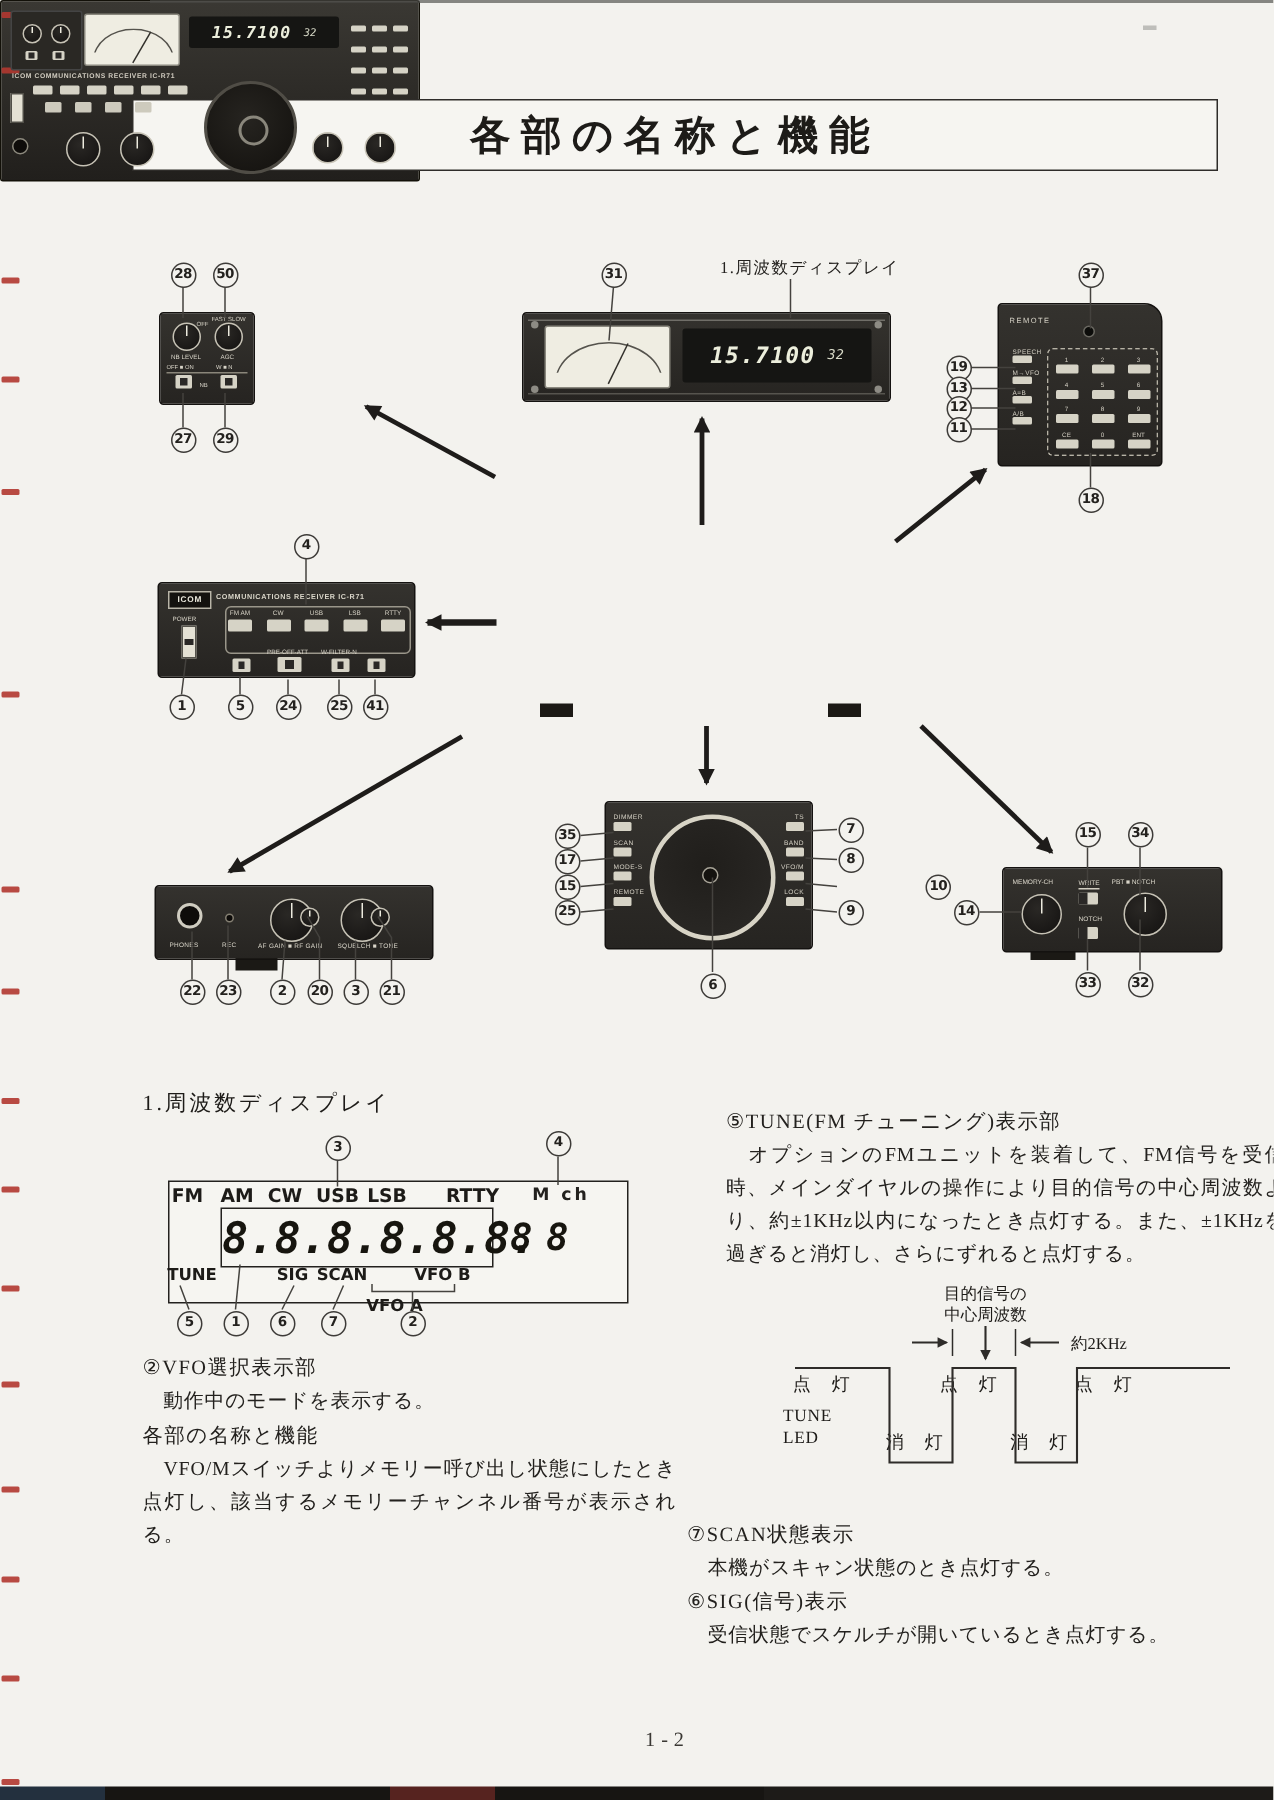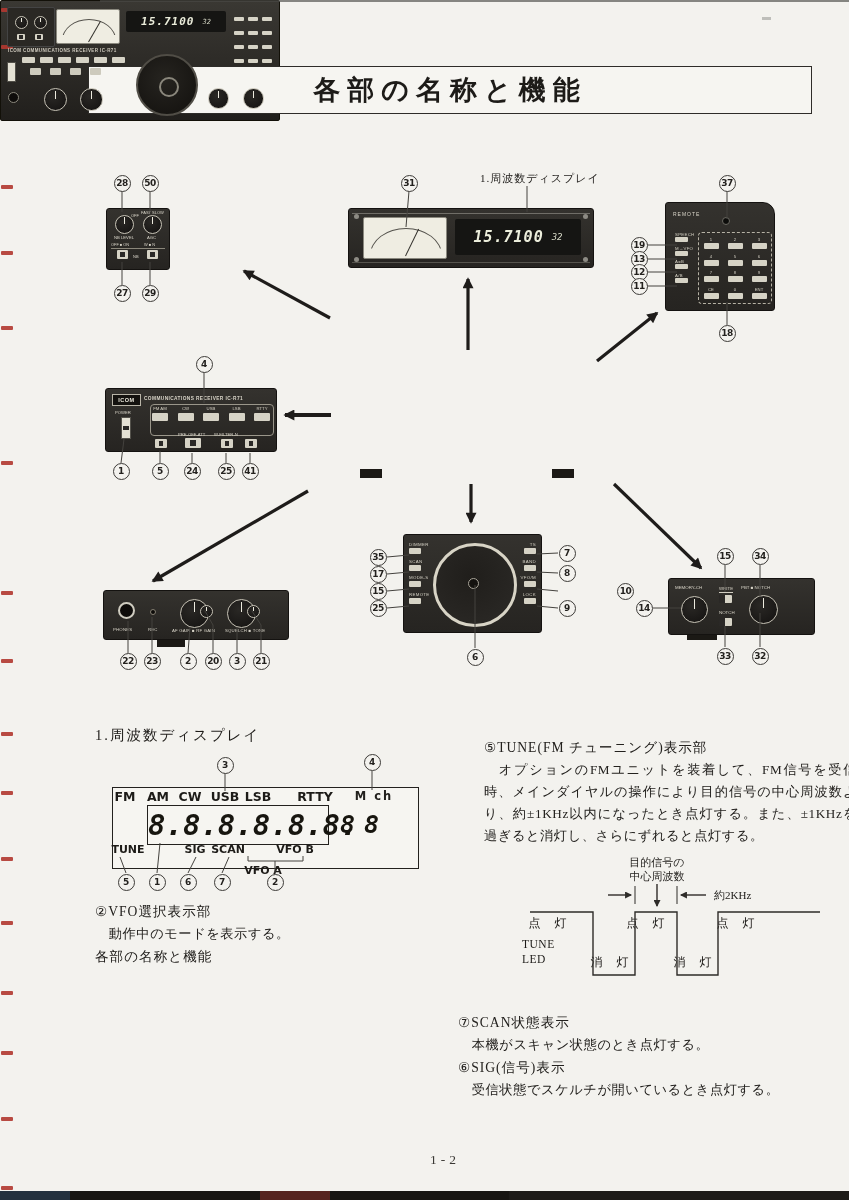--- a/index.html
+++ b/index.html
@@ -572,20 +572,21 @@
 <div class="abs col col-left">
 
     <section class="tsec">
     <h3 class="th">②VFO選択表示部</h3>
   </section>
     <section class="tsec">
     <p class="tb">　動作中のモードを表示する。</p>
   </section>
     <section class="tsec">
     <h3 class="th">各部の名称と機能</h3>
+    <p class="tb">　VFO/Mスイッチよりメモリー呼び出し状態にしたとき点灯し、該当するメモリーチャンネル番号が表示される。</p>
   </section>
   </div>
 <div class="abs col col-r1">
 
 <section class="tsec">
     <h3 class="th">⑤TUNE(FM チューニング)表示部</h3>
     <p class="tb">　オプションのFMユニットを装着して、FM信号を受信時、メインダイヤルの操作により目的信号の中心周波数より、約±1KHz以内になったとき点灯する。また、±1KHzを過ぎると消灯し、さらにずれると点灯する。</p>
   </section>
   </div>
 <div class="abs col col-r2">

